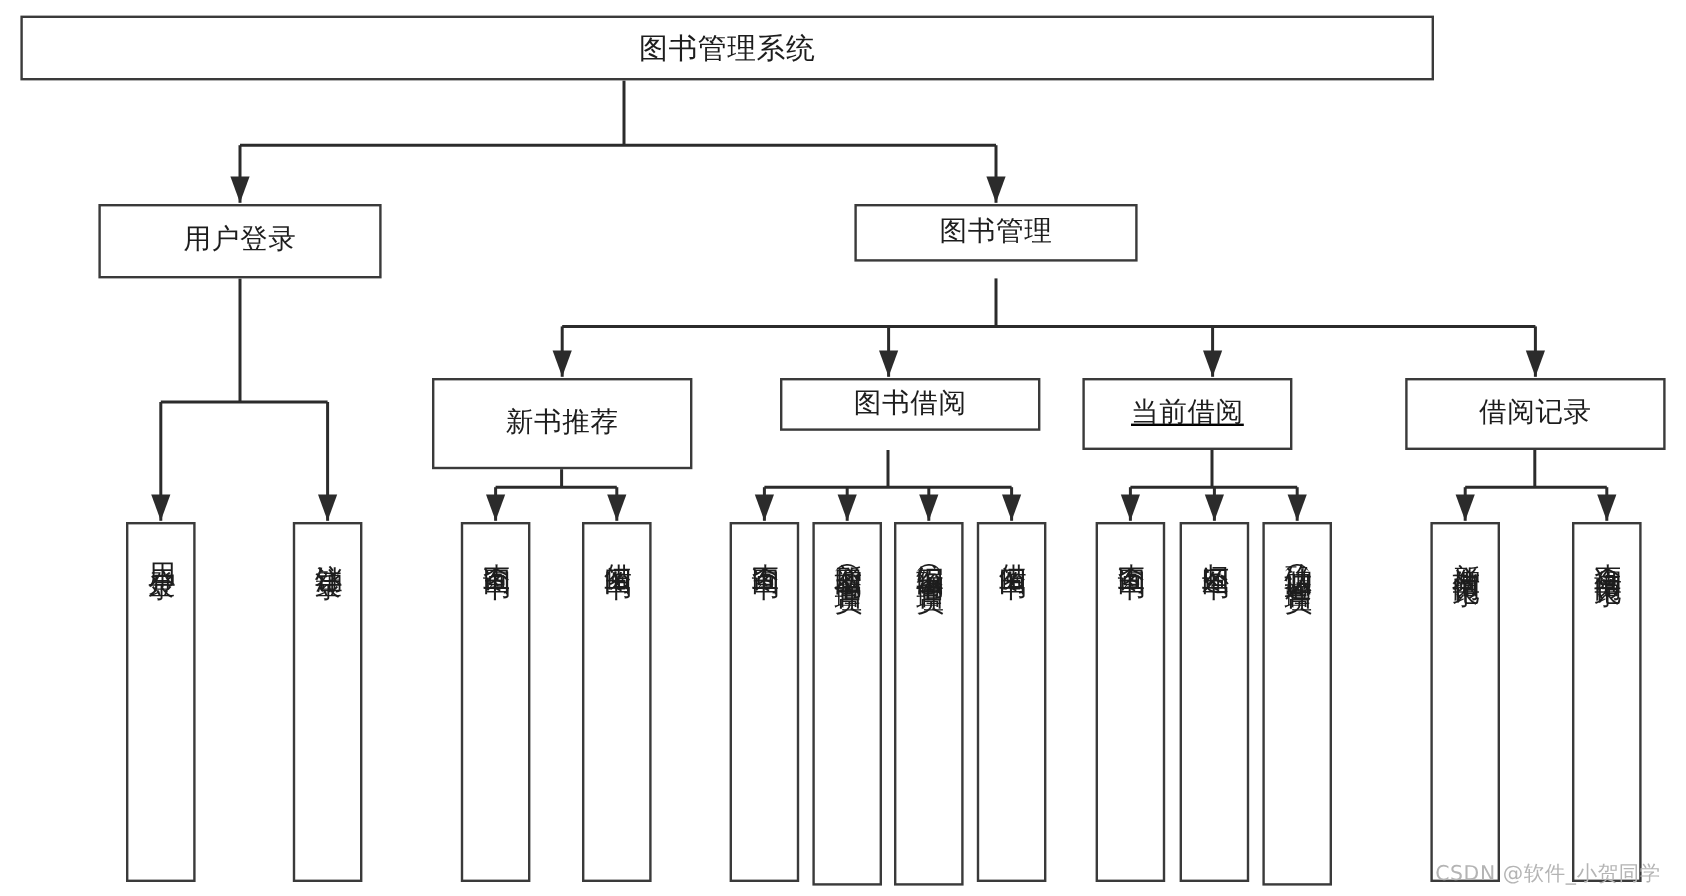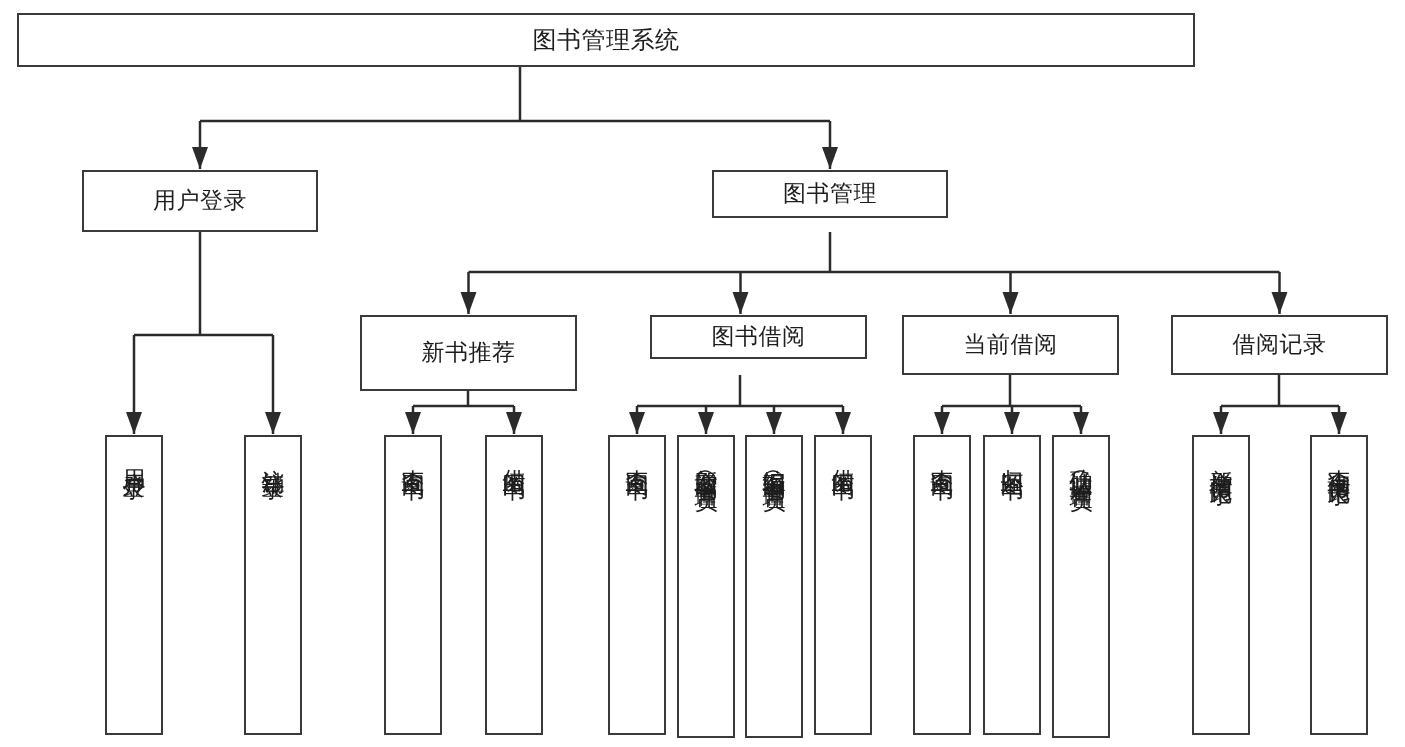--- a/index.html
+++ b/index.html
@@ -135,21 +135,21 @@
       </div>
       <div class="node horiz" style="left: 712px; top: 170px; width: 236px; height: 48px;">
         <span class="node-label">图书管理</span>
       </div>
       <div class="node horiz" style="left: 360px; top: 315px; width: 217px; height: 76px;">
         <span class="node-label">新书推荐</span>
       </div>
       <div class="node horiz" style="left: 650px; top: 315px; width: 217px; height: 44px;">
         <span class="node-label">图书借阅</span>
       </div>
-      <div class="node horiz" style="left: 902px; top: 315px; width: 217px; height: 60px;">
+      <div class="node horiz" style="left: 902px; top: 315px; width: 175px; height: 60px; text-decoration: underline;">
         <span class="node-label">当前借阅</span>
       </div>
       <div class="node horiz" style="left: 1171px; top: 315px; width: 217px; height: 60px;">
         <span class="node-label">借阅记录</span>
       </div>
       <div class="node vert" style="left: 105px; top: 435px; width: 58px; height: 300px;">
         <span class="node-label">用户登录</span>
       </div>
       <div class="node vert" style="left: 244px; top: 435px; width: 58px; height: 300px;">
         <span class="node-label">注销登录</span>
@@ -181,13 +181,14 @@
       <div class="node vert" style="left: 1052px; top: 435px; width: 58px; height: 303px;">
         <span class="node-label">确认归还（管理员）</span>
       </div>
       <div class="node vert" style="left: 1192px; top: 435px; width: 58px; height: 300px;">
         <span class="node-label">新增借阅记录</span>
       </div>
       <div class="node vert" style="left: 1310px; top: 435px; width: 58px; height: 300px;">
         <span class="node-label">查询借阅记录</span>
       </div>
     </div>
+  <div class="watermark" style="left: 1196px; top: 716px;">CSDN @软件_小贺同学</div>
 </div>
 
 </body></html>

